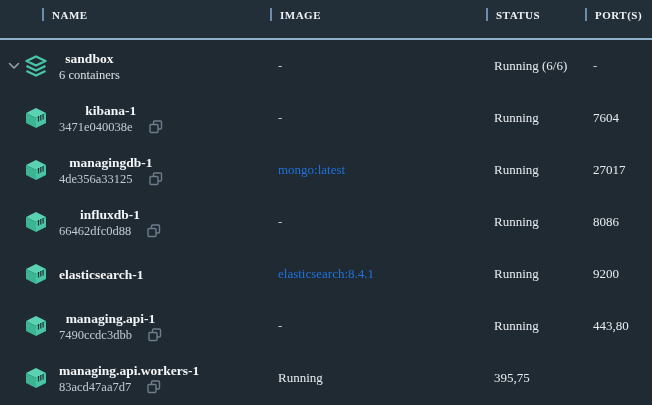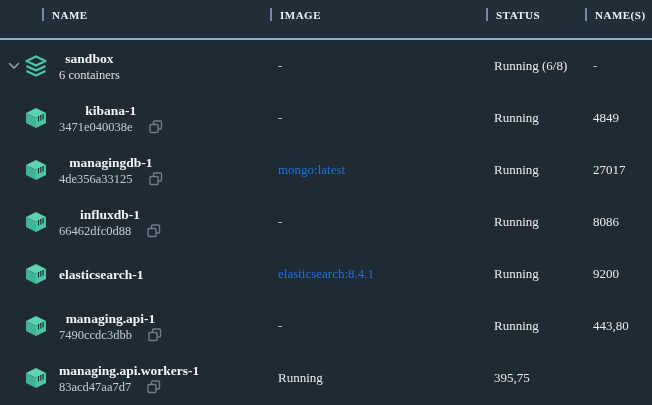--- a/index.html
+++ b/index.html
@@ -110,21 +110,21 @@
     <div class="th">
       <span class="colbar"></span>
       <span>IMAGE</span>
     </div>
     <div class="th">
       <span class="colbar"></span>
       <span>STATUS</span>
     </div>
     <div class="th">
       <span class="colbar"></span>
-      <span>NAME(S)</span>
+      <span>PORT(S)</span>
     </div>
   </div>
 
   <div class="row">
     <div class="namecell">
       <span class="chev-slot">
         <svg width="12" height="10" viewBox="0 0 12 10">
             <use href="#chev"></use>
           </svg>
       </span>
@@ -132,21 +132,21 @@
         <svg width="24" height="23" viewBox="0 0 24 23">
             <use href="#layers"></use>
           </svg>
       </span>
       <span class="nametext">
         <div class="cname">sandbox</div>
         <div class="csub">6 containers</div>
       </span>
     </div>
     <div class="cell dash">-</div>
-    <div class="cell">Running (6/8)</div>
+    <div class="cell">Running (6/6)</div>
     <div class="cell dash">-</div>
   </div>
 
   <div class="row">
     <div class="namecell">
       <span class="chev-slot"></span>
       <span class="icon-slot">
         <svg width="22" height="22" viewBox="0 0 22 22">
             <use href="#cube"></use>
           </svg>
@@ -158,21 +158,21 @@
           <span class="copybtn">
             <svg width="14" height="14" viewBox="0 0 14 14">
                 <use href="#copyicon"></use>
               </svg>
           </span>
         </div>
       </span>
     </div>
     <div class="cell dash">-</div>
     <div class="cell">Running</div>
-    <div class="cell">4849</div>
+    <div class="cell">7604</div>
   </div>
 
   <div class="row">
     <div class="namecell">
       <span class="chev-slot"></span>
       <span class="icon-slot">
         <svg width="22" height="22" viewBox="0 0 22 22">
             <use href="#cube"></use>
           </svg>
       </span>

